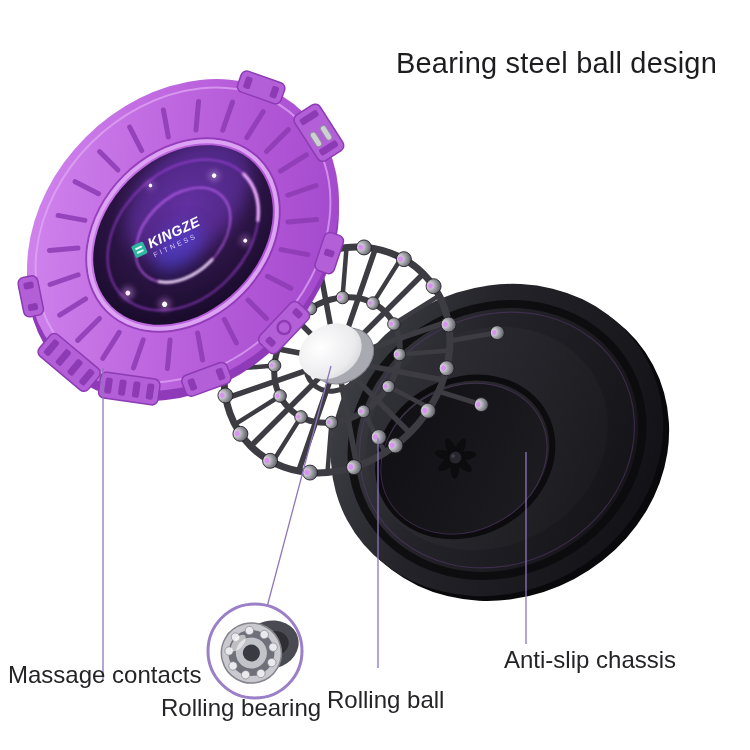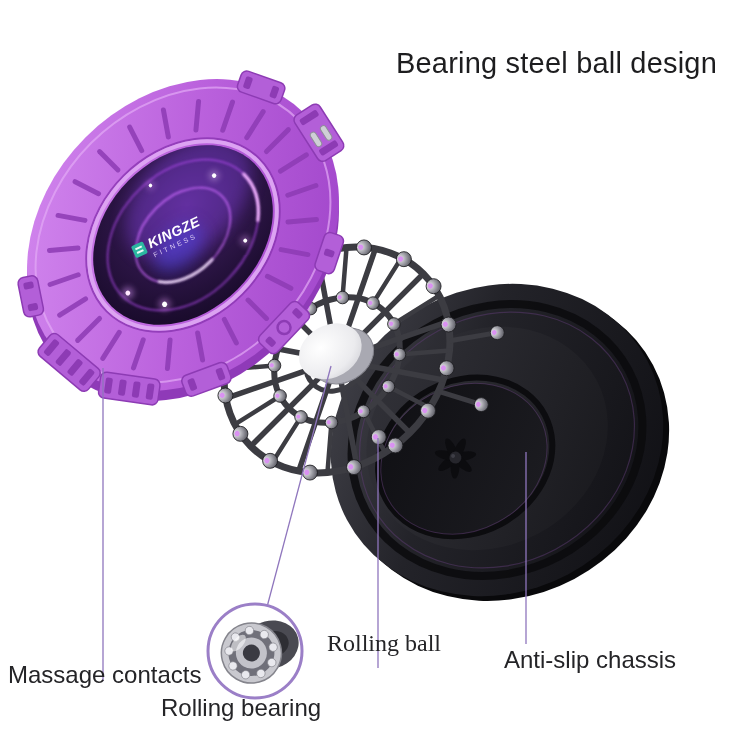--- a/index.html
+++ b/index.html
@@ -5,21 +5,21 @@
   html,body{margin:0;padding:0;background:#fff;}
   .stage{position:relative;width:750px;height:750px;background:#ffffff;overflow:hidden;
          font-family:"Liberation Sans",sans-serif;}
   .stage svg{position:absolute;left:0;top:0;}
   .heading{position:absolute;left:376px;top:40px;width:370px;color:#1d1d1f;
            font-size:29px;line-height:47px;letter-spacing:.2px;margin-left:20px;}
   .heading div{white-space:nowrap;}
   .callout{position:absolute;font-size:24px;color:#242427;white-space:nowrap;}
   #cl-massage{left:8px;top:661px;}
   #cl-smooth{left:161px;top:694px;}
-  #cl-rolling{left:327px;top:630px;font-family:Liberation Serif, serif;}
+  #cl-rolling{left:327px;top:686px;}
   #cl-antislip{left:504px;top:646px;}
   .logo-main{font-family:"Liberation Sans",sans-serif;font-style:italic;font-weight:700;
              font-size:14px;fill:#ffffff;letter-spacing:.5px;}
   .logo-sub{font-family:"Liberation Sans",sans-serif;font-weight:400;font-size:7px;
             fill:#d9c9f0;letter-spacing:2.6px;}
 </style>
 </head>
 <body>
 
 <div class="stage">

